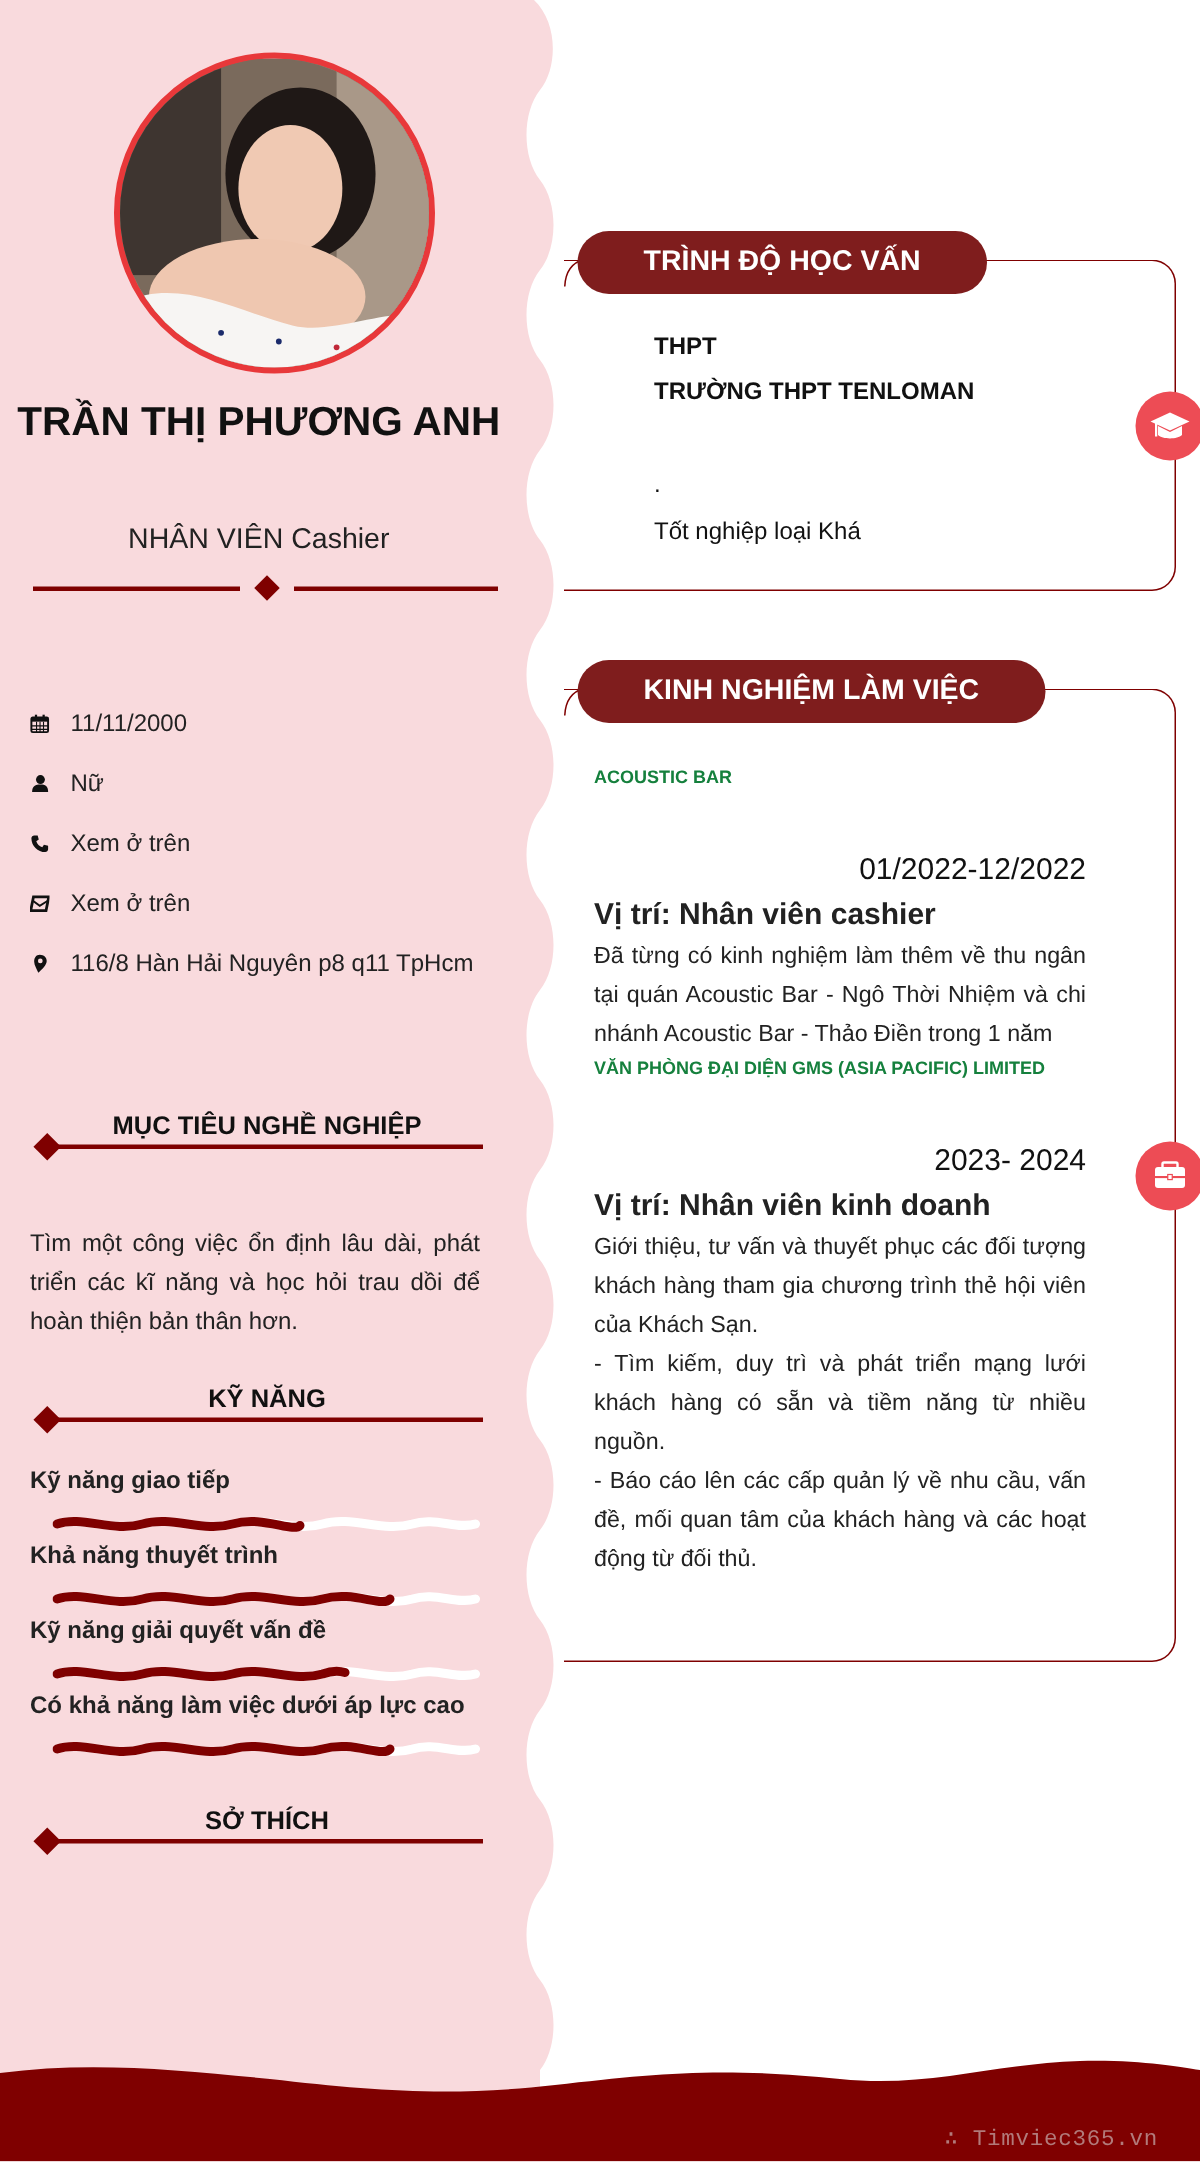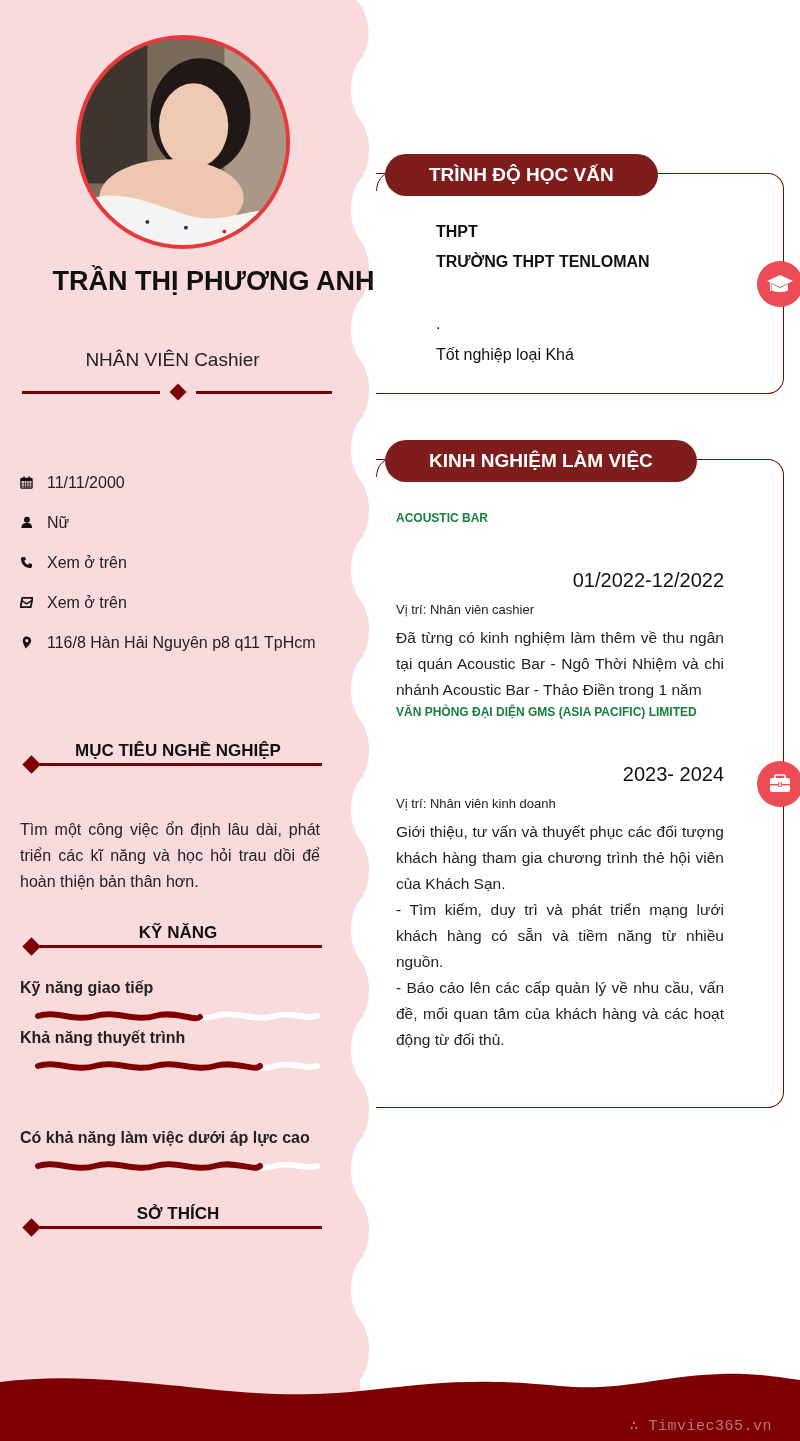--- a/index.html
+++ b/index.html
@@ -8,21 +8,21 @@
 
   .page { position: relative; width: 800px; height: 1441px; }
 
   
   .sidebar-bg { position: absolute; left: 0; top: 0; width: 380px; height: 1441px; z-index: 0; }
   .sidebar { position: absolute; left: 0; top: 0; width: 345px; height: 1441px; z-index: 1; }
 
   .avatar-wrap { position: absolute; left: 76px; top: 35px; width: 214px; height: 214px; border-radius: 50%; border: 4px solid #e8383a; overflow: hidden; background: linear-gradient(135deg,#6b5a4e 0%,#8c7a6a 30%,#d9b9a4 55%,#f1ddd0 75%,#ffffff 100%); }
   .avatar-wrap svg { width: 100%; height: 100%; display: block; }
 
-  .name { position: absolute; left: 0; top: 263px; width: 345px; text-align: center; font-weight: bold; font-size: 27px; line-height: 36px; color: #111; margin-left: 41px; }
+  .name { position: absolute; left: 0; top: 263px; width: 345px; text-align: center; font-weight: bold; font-size: 27px; line-height: 36px; color: #111; }
   .job-title { position: absolute; left: 0; top: 349px; width: 345px; text-align: center; font-size: 19px; color: #222; }
 
   .name-divider { position: absolute; left: 22px; top: 384px; width: 310px; height: 16px; }
   .name-divider .line-l { position: absolute; left: 0; top: 7px; width: 138px; height: 3px; background: #7f0000; }
   .name-divider .line-r { position: absolute; left: 174px; top: 7px; width: 136px; height: 3px; background: #7f0000; }
   .name-divider .diamond { position: absolute; left: 150px; top: 2px; width: 12px; height: 12px; background: #7f0000; transform: rotate(45deg); }
 
   .contact-list { position: absolute; left: 20px; top: 470px; width: 310px; }
   .contact-item { display: flex; align-items: flex-start; font-size: 16px; line-height: 26px; margin-bottom: 14px; color: #222; }
   .contact-item .ci-icon { width: 27px; flex: none; padding-top: 6px; }
@@ -46,21 +46,21 @@
   .box .box-icon { position: absolute; right: -20px; width: 46px; height: 46px; border-radius: 50%; background: #ed4c55; }
   .box .box-icon svg { width: 46px; height: 46px; display: block; }
 
   .edu-line { position: absolute; left: 20px; font-size: 16px; line-height: 20px; color: #111; margin-left: 40px; }
   .edu-line.bold { font-weight: bold; }
 
   .exp-item { position: absolute; left: 20px; width: 328px; }
   .exp-company { font-weight: bold; font-size: 12px; line-height: 30px; color: #15803d; text-align: justify; text-align-last: left; }
   .exp-company.spread { text-align: justify; }
   .exp-time { font-weight: normal; font-size: 20px; line-height: 30px; text-align: right; color: #111; margin-top: 32px; }
-  .exp-pos { font-size: 13px; line-height: 30px; color: #222; }
+  .exp-pos { font-size: 20px; line-height: 30px; color: #222; font-weight: bold; }
   .exp-desc { font-size: 15.5px; line-height: 26px; color: #222; text-align: justify; white-space: pre-line; }
 
   .footer-wave { position: absolute; left: 0; top: 1370px; width: 800px; height: 71px; z-index: 2; }
   .watermark { position: absolute; right: 28px; top: 1416px; font-family: "Liberation Mono", "DejaVu Sans Mono", monospace; font-size: 15px; color: #b27a7a; z-index: 3; letter-spacing: 0.5px; }
 </style>
 </head>
 <body>
 
 <div class="page">
 
@@ -169,20 +169,27 @@
         <path d="M3,6 C20,0 40,12 60,6 C80,0 100,12 120,6 C140,0 160,12 165,7" fill="none" stroke="#7f0000" stroke-width="6" stroke-linecap="round"></path>
       </svg>
     </div>
     <div class="skill" style="top:1028px">
       <div class="sk-label">Khả năng thuyết trình</div>
       <svg class="sk-bar" viewBox="0 0 285 12">
         <path d="M3,6 C20,0 40,12 60,6 C80,0 100,12 120,6 C140,0 160,12 180,6 C200,0 220,12 240,6 C255,1 270,10 282,6" fill="none" stroke="#ffffff" stroke-width="6" stroke-linecap="round"></path>
         <path d="M3,6 C20,0 40,12 60,6 C80,0 100,12 120,6 C140,0 160,12 180,6 C200,0 220,12 225,6" fill="none" stroke="#7f0000" stroke-width="6" stroke-linecap="round"></path>
       </svg>
     </div>
+    <div class="skill" style="top:1078px">
+      <div class="sk-label">Kỹ năng giải quyết vấn đề</div>
+      <svg class="sk-bar" viewBox="0 0 285 12">
+        <path d="M3,6 C20,0 40,12 60,6 C80,0 100,12 120,6 C140,0 160,12 180,6 C200,0 220,12 240,6 C255,1 270,10 282,6" fill="none" stroke="#ffffff" stroke-width="6" stroke-linecap="round"></path>
+        <path d="M3,6 C20,0 40,12 60,6 C80,0 100,12 120,6 C140,0 160,12 180,6 C188,3 192,4 195,5" fill="none" stroke="#7f0000" stroke-width="6" stroke-linecap="round"></path>
+      </svg>
+    </div>
     <div class="skill" style="top:1128px">
       <div class="sk-label">Có khả năng làm việc dưới áp lực cao</div>
       <svg class="sk-bar" viewBox="0 0 285 12">
         <path d="M3,6 C20,0 40,12 60,6 C80,0 100,12 120,6 C140,0 160,12 180,6 C200,0 220,12 240,6 C255,1 270,10 282,6" fill="none" stroke="#ffffff" stroke-width="6" stroke-linecap="round"></path>
         <path d="M3,6 C20,0 40,12 60,6 C80,0 100,12 120,6 C140,0 160,12 180,6 C200,0 220,12 225,6" fill="none" stroke="#7f0000" stroke-width="6" stroke-linecap="round"></path>
       </svg>
     </div>
 
     <div class="section-head" style="top:1204px">
       <div class="sh-title">SỞ THÍCH</div>

